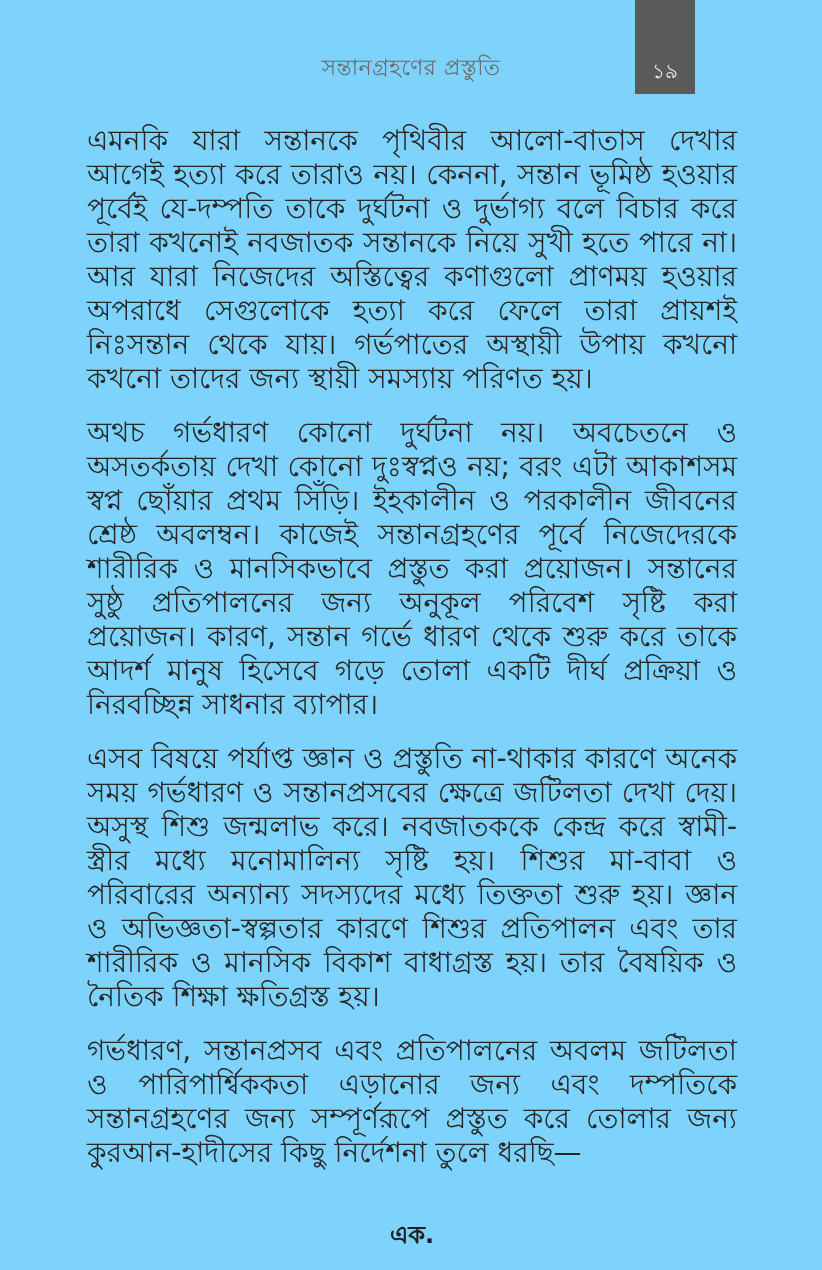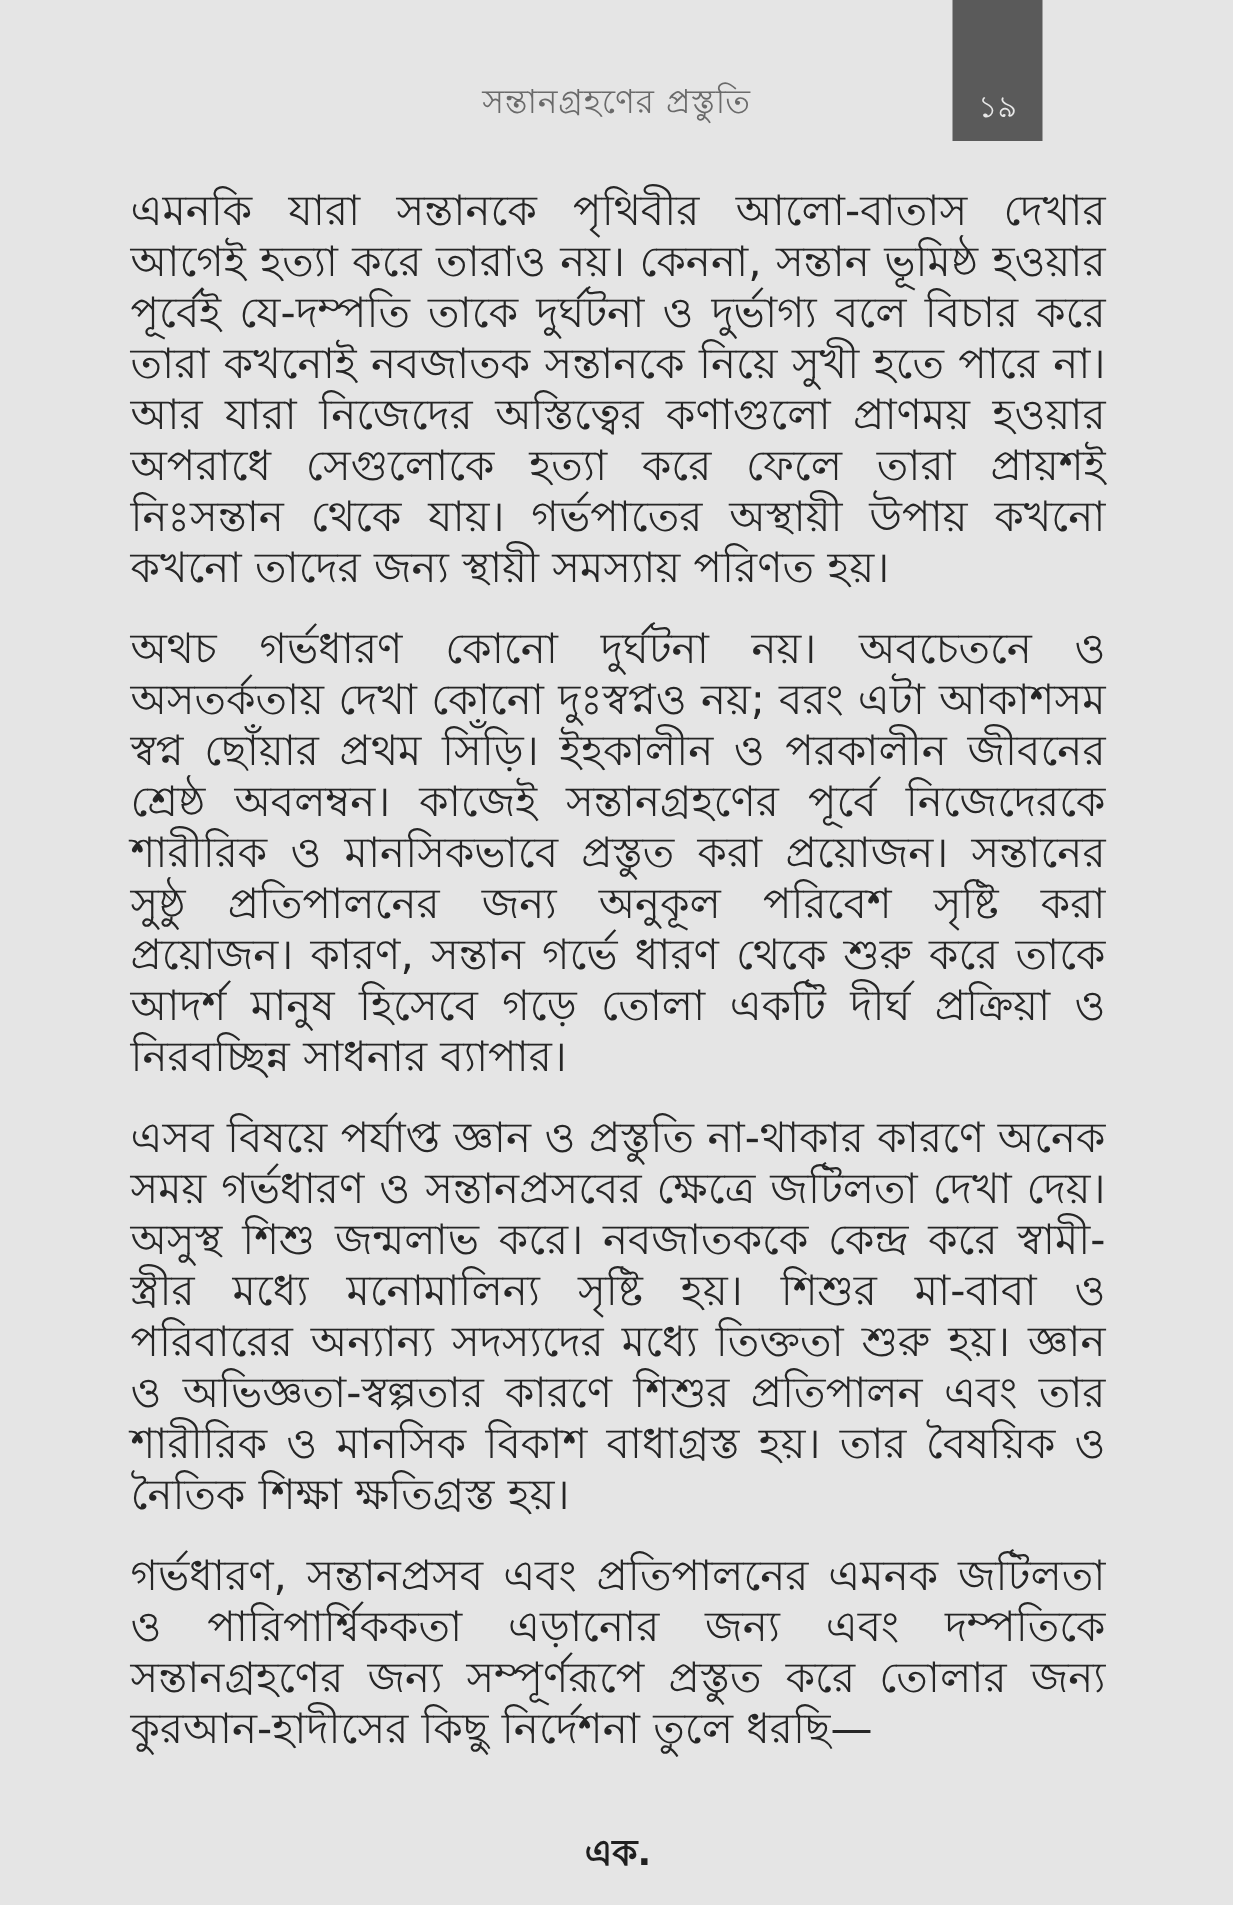--- a/index.html
+++ b/index.html
@@ -4,21 +4,21 @@
 <style>
   html, body {
     margin: 0;
     padding: 0;
     background: #ffffff;
   }
   .page {
     position: relative;
     width: 822px;
     height: 1270px;
-    background: #e5e5e5;
+    background: #7dd3fc;
     overflow: hidden;
     font-family: "DejaVu Sans", "Liberation Sans", sans-serif;
   }
 
   
   .header-title {
     position: absolute;
     top: 50px;
     left: 0;
     width: 100%;
@@ -135,21 +135,21 @@
   </div>
 
   <div class="body-block">
 
     <p class="para">এমনকি যারা সন্তানকে পৃথিবীর আলো-বাতাস দেখার আগেই হত্যা করে তারাও নয়। কেননা, সন্তান ভূমিষ্ঠ হওয়ার পূর্বেই যে-দম্পতি তাকে দুর্ঘটনা ও দুর্ভাগ্য বলে বিচার করে তারা কখনোই নবজাতক সন্তানকে নিয়ে সুখী হতে পারে না। আর যারা নিজেদের অস্তিত্বের কণাগুলো প্রাণময় হওয়ার অপরাধে সেগুলোকে হত্যা করে ফেলে তারা প্রায়শই নিঃসন্তান থেকে যায়। গর্ভপাতের অস্থায়ী উপায় কখনো কখনো তাদের জন্য স্থায়ী সমস্যায় পরিণত হয়।</p>
 
     <p class="para">অথচ গর্ভধারণ কোনো দুর্ঘটনা নয়। অবচেতনে ও অসতর্কতায় দেখা কোনো দুঃস্বপ্নও নয়; বরং এটা আকাশসম স্বপ্ন ছোঁয়ার প্রথম সিঁড়ি। ইহকালীন ও পরকালীন জীবনের শ্রেষ্ঠ অবলম্বন। কাজেই সন্তানগ্রহণের পূর্বে নিজেদেরকে শারীরিক ও মানসিকভাবে প্রস্তুত করা প্রয়োজন। সন্তানের সুষ্ঠু প্রতিপালনের জন্য অনুকূল পরিবেশ সৃষ্টি করা প্রয়োজন। কারণ, সন্তান গর্ভে ধারণ থেকে শুরু করে তাকে আদর্শ মানুষ হিসেবে গড়ে তোলা একটি দীর্ঘ প্রক্রিয়া ও নিরবচ্ছিন্ন সাধনার ব্যাপার।</p>
 
     <p class="para">এসব বিষয়ে পর্যাপ্ত জ্ঞান ও প্রস্তুতি না-থাকার কারণে অনেক সময় গর্ভধারণ ও সন্তানপ্রসবের ক্ষেত্রে জটিলতা দেখা দেয়। অসুস্থ শিশু জন্মলাভ করে। নবজাতককে কেন্দ্র করে স্বামী-স্ত্রীর মধ্যে মনোমালিন্য সৃষ্টি হয়। শিশুর মা-বাবা ও পরিবারের অন্যান্য সদস্যদের মধ্যে তিক্ততা শুরু হয়। জ্ঞান ও অভিজ্ঞতা-স্বল্পতার কারণে শিশুর প্রতিপালন এবং তার শারীরিক ও মানসিক বিকাশ বাধাগ্রস্ত হয়। তার বৈষয়িক ও নৈতিক শিক্ষা ক্ষতিগ্রস্ত হয়।</p>
 
-    <p class="para">গর্ভধারণ, সন্তানপ্রসব এবং প্রতিপালনের এমনক জটিলতা ও পারিপার্শ্বিককতা এড়ানোর জন্য এবং দম্পতিকে সন্তানগ্রহণের জন্য সম্পূর্ণরূপে প্রস্তুত করে তোলার জন্য কুরআন-হাদীসের কিছু নির্দেশনা তুলে ধরছি—</p>
+    <p class="para">গর্ভধারণ, সন্তানপ্রসব এবং প্রতিপালনের অবলম জটিলতা ও পারিপার্শ্বিককতা এড়ানোর জন্য এবং দম্পতিকে সন্তানগ্রহণের জন্য সম্পূর্ণরূপে প্রস্তুত করে তোলার জন্য কুরআন-হাদীসের কিছু নির্দেশনা তুলে ধরছি—</p>
 
     <div class="section-heading">এক.</div>
 
     <div class="arabic-line" dir="rtl">تَزَوَّجُوا الْوَدُود الْوَلُود</div>
 
 
     <div class="footnote-rule"></div>
 
     <div class="footnote">
       <span>[১]</span>

